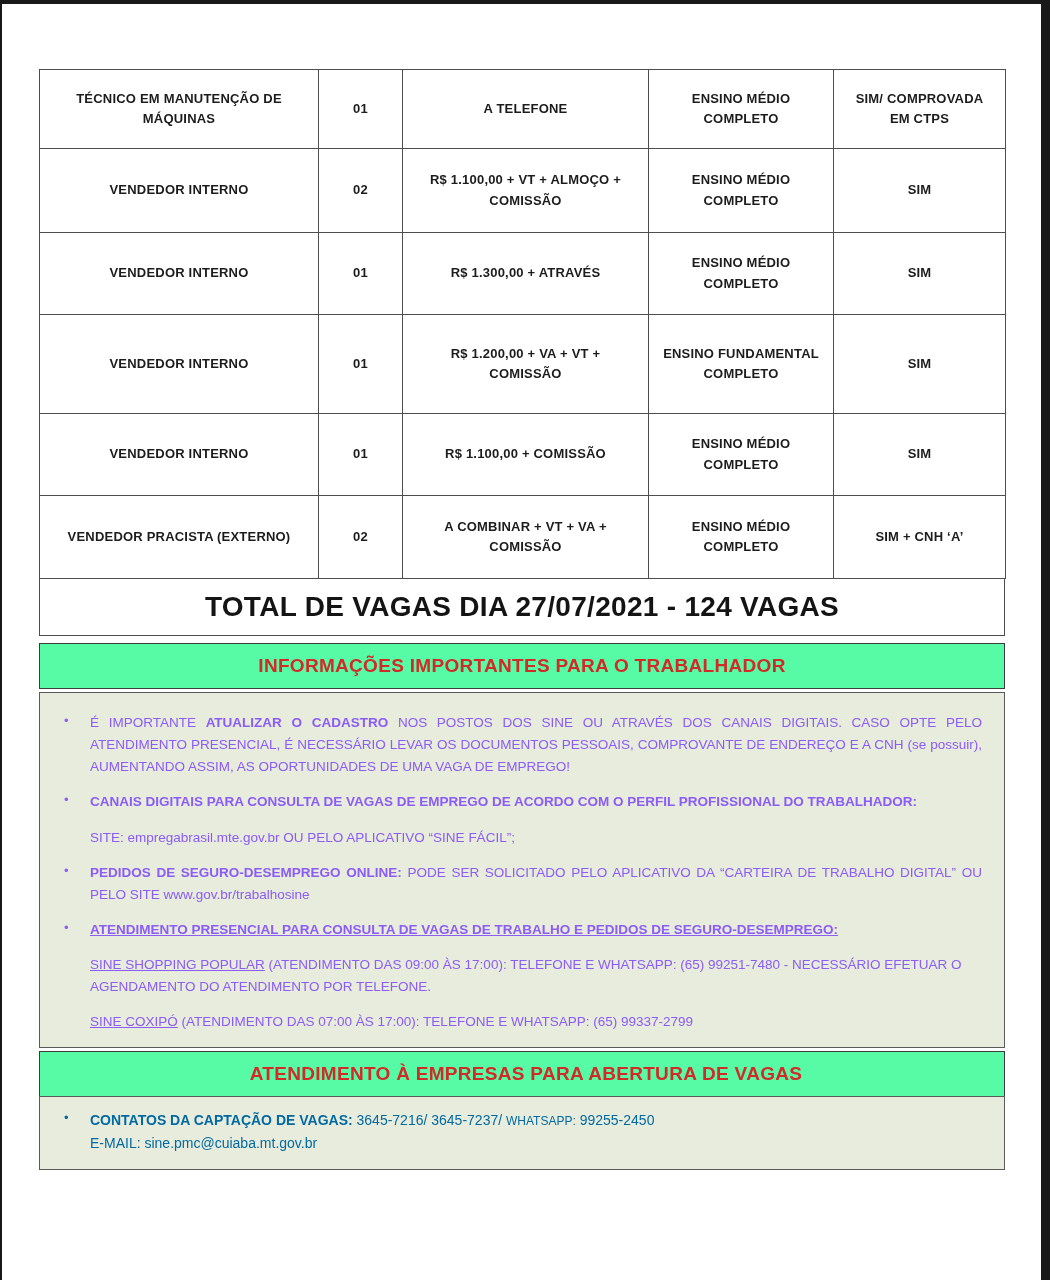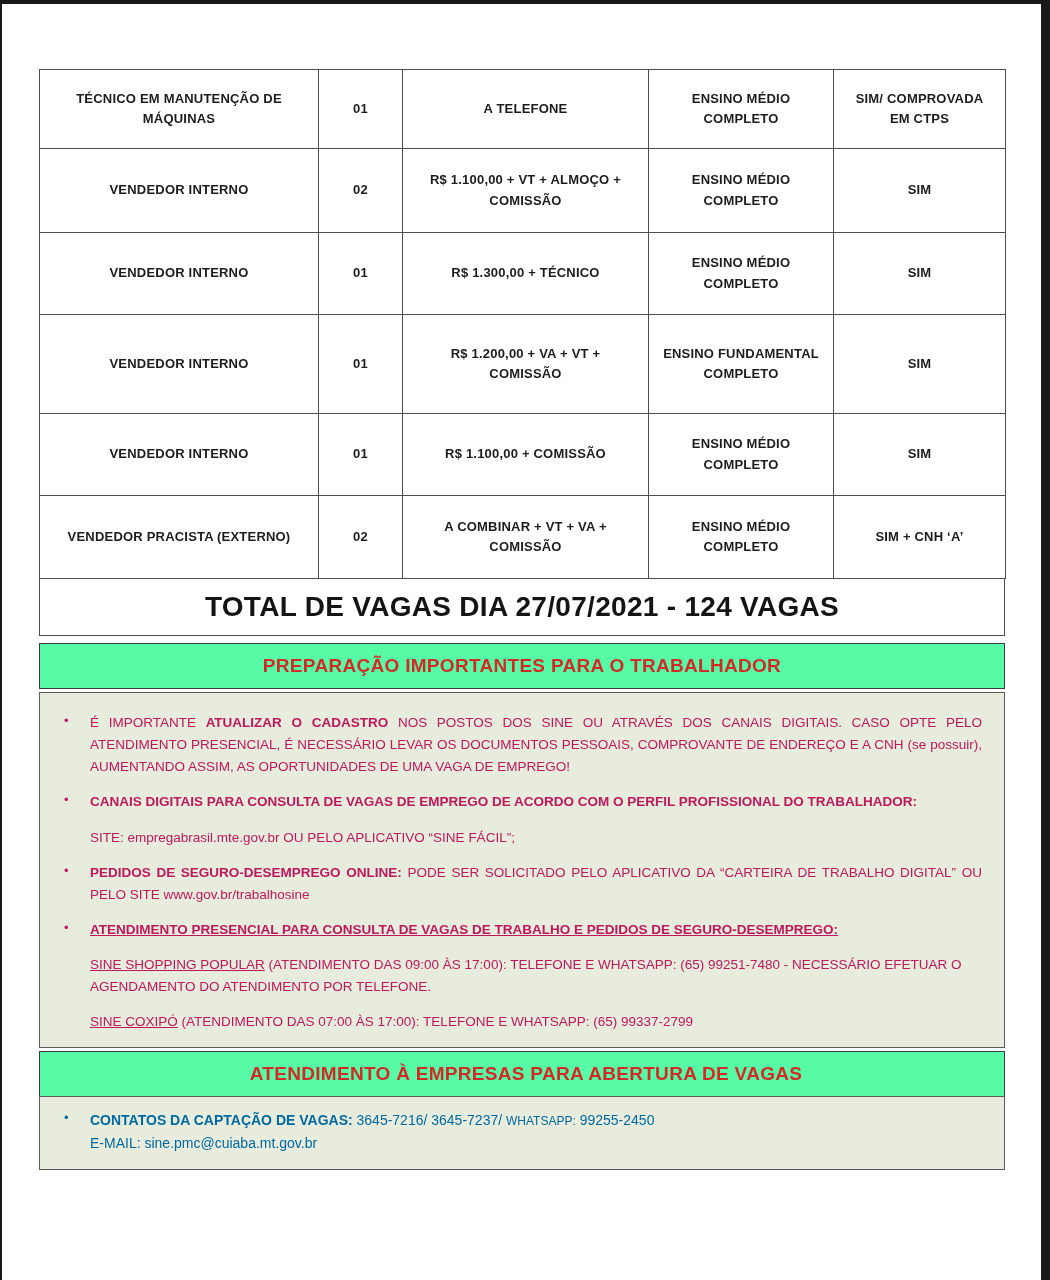--- a/index.html
+++ b/index.html
@@ -39,21 +39,21 @@
   .banner {
     margin-top:7px; border:1px solid #3c3c3c; background:#57fba6; height:44px;
     display:flex; align-items:center; justify-content:center;
   }
   .banner .banner-text {
     color:#d22b27; font-weight:bold; font-size:19px; letter-spacing:0.3px;
   }
 
   .info-box {
     margin-top:3px; border:1px solid #5a5a5a; background:#e7ecdd;
-    padding:6px 20px 14px 24px; color:#be185d;
+    padding:6px 20px 14px 24px; color:#8b5cf6;
   }
   .bullet { display:flex; margin-top:13px; }
   .bullet .dot { width:26px; flex:0 0 26px; font-size:13px; padding-top:1px; }
   .bullet .dot::before { content:"•"; }
   .bullet .bt { flex:1; font-size:13.5px; line-height:1.64; text-align:justify; padding-right:2px; }
   .subline { margin:13px 0 0 26px; font-size:13.5px; line-height:1.64; }
   .b { font-weight:bold; }
   .u { text-decoration:underline; }
   .bu { font-weight:bold; text-decoration:underline; }
   .small-caps { font-size:12px; }
@@ -95,21 +95,21 @@
         <tr class="r3">
           <td>VENDEDOR INTERNO</td>
           <td>02</td>
           <td>R$ 1.100,00 + VT + ALMOÇO + COMISSÃO</td>
           <td>ENSINO MÉDIO COMPLETO</td>
           <td>SIM</td>
         </tr>
         <tr class="r4">
           <td>VENDEDOR INTERNO</td>
           <td>01</td>
-          <td>R$ 1.300,00 + TÉCNICO</td>
+          <td>R$ 1.300,00 + ATRAVÉS</td>
           <td>ENSINO MÉDIO COMPLETO</td>
           <td>SIM</td>
         </tr>
         <tr class="r5">
           <td>VENDEDOR INTERNO</td>
           <td>01</td>
           <td>R$ 1.200,00 + VA + VT + COMISSÃO</td>
           <td>ENSINO FUNDAMENTAL COMPLETO</td>
           <td>SIM</td>
         </tr>
@@ -128,21 +128,21 @@
           <td>SIM + CNH ‘A’</td>
         </tr>
       </tbody>
     </table>
 
     <div class="total-bar">
       <span>TOTAL DE VAGAS DIA 27/07/2021 - 124 VAGAS</span>
     </div>
 
     <div class="banner">
-      <span class="banner-text">PREPARAÇÃO IMPORTANTES PARA O TRABALHADOR</span>
+      <span class="banner-text">INFORMAÇÕES IMPORTANTES PARA O TRABALHADOR</span>
     </div>
 
     <div class="info-box">
 
       <div class="bullet">
         <span class="dot"></span>
         <div class="bt">
           <span>É IMPORTANTE </span><span class="b">ATUALIZAR O CADASTRO</span><span> NOS POSTOS DOS SINE OU ATRAVÉS DOS CANAIS DIGITAIS. CASO OPTE PELO ATENDIMENTO PRESENCIAL, É NECESSÁRIO LEVAR OS DOCUMENTOS PESSOAIS, COMPROVANTE DE ENDEREÇO E A CNH (se possuir), AUMENTANDO ASSIM, AS OPORTUNIDADES DE UMA VAGA DE EMPREGO!</span>
         </div>
       </div>

